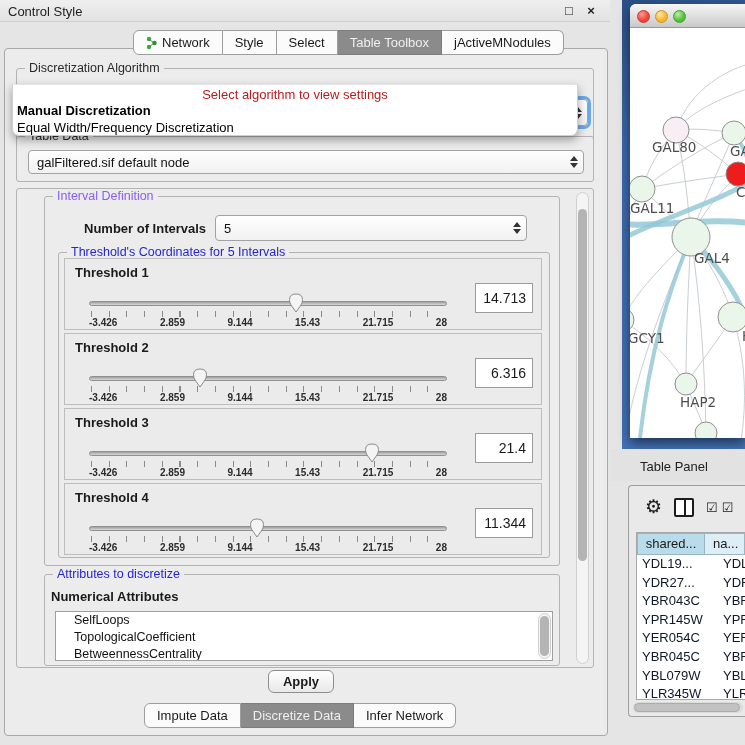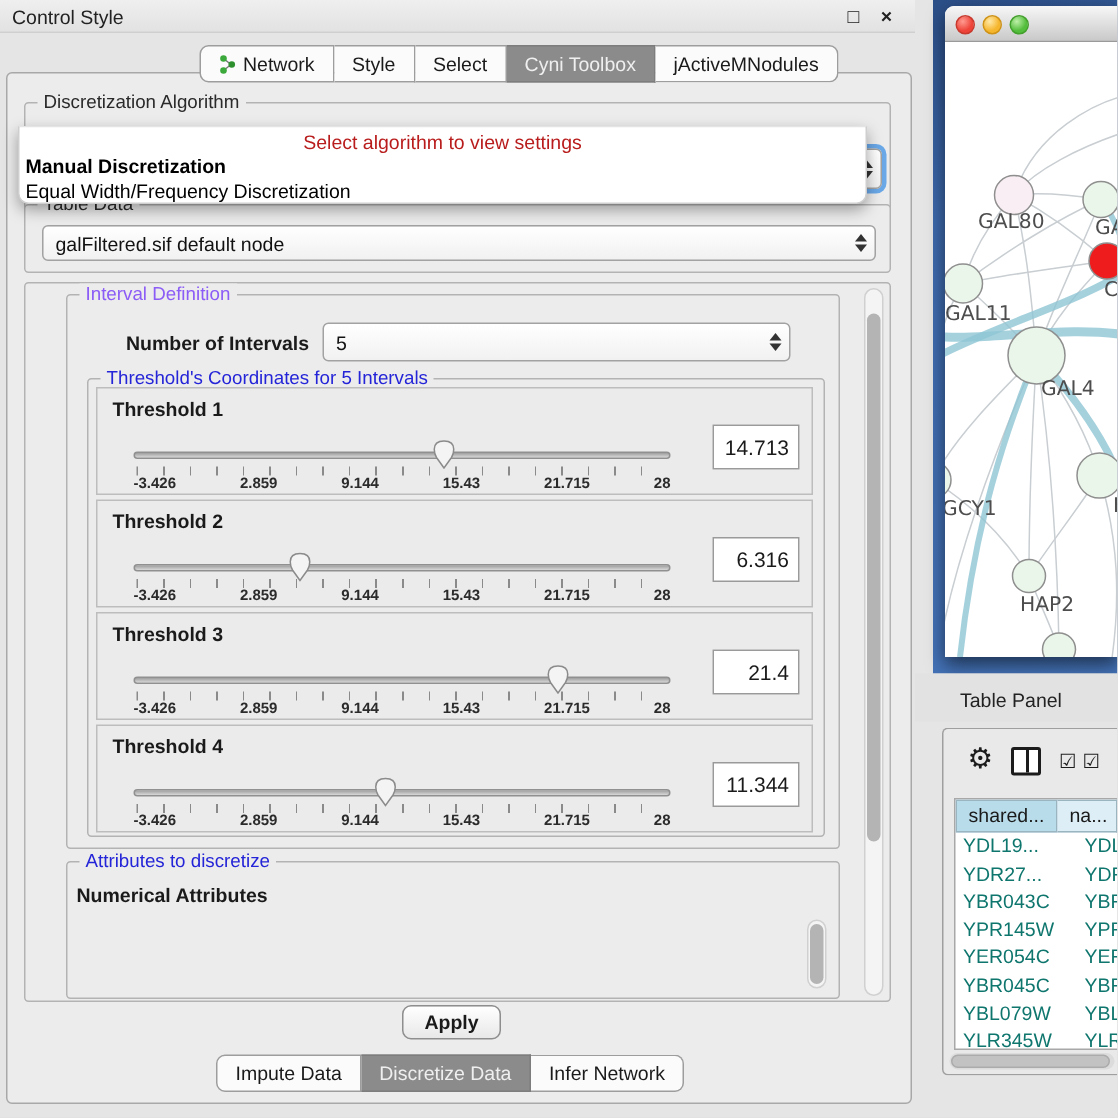--- a/index.html
+++ b/index.html
@@ -101,21 +101,21 @@
   #col-ic { width:20px; height:19px; border:2px solid #1c1c1c; border-radius:2px; position:relative; background:#fff; }
   #col-ic::after { content:""; position:absolute; left:8px; top:0; bottom:0; width:2px; background:#1c1c1c; }
   .chk { font-size:13px; color:#1c1c1c; }
   #tp-table { position:absolute; left:7px; top:46px; right:0; bottom:16px; background:#fff;
     border:1px solid #a8a8a8; border-right:none; overflow:hidden; font-size:13px; }
   .hrow { display:flex; height:22px; }
   .hcell { border:1px solid #9ab4c0; border-left:none; text-align:center; line-height:20px;
     overflow:hidden; white-space:nowrap; }
   .hcell.c1 { width:68px; background:#b9dcea; border-left:1px solid #9ab4c0; }
   .hcell.c2 { flex:1; background:#ddeef6; text-align:left; padding-left:8px; }
-  .trow { display:flex; height:18.6px; line-height:18.6px; color:#0f766e;gap:12px; }
+  .trow { display:flex; height:18.6px; line-height:18.6px; color:#0f172a;gap:12px; }
   .tcell { overflow:hidden; white-space:nowrap; }
   .tcell.c1 { width:68px; padding-left:5px; }
   .tcell.c2 { flex:1; padding-left:6px; }
   #hscroll { position:absolute; left:4px; right:2px; bottom:3px; height:11px; background:#dcdcdc;
     border-radius:6px; }
   #hscroll .thumb { position:absolute; left:1px; top:1px; height:9px; width:96%; background:#c2c2c2;
     border-radius:5px; border:1px solid #ababab; }
 
   svg text { font-family:"DejaVu Sans","Liberation Sans",sans-serif; }
 </style>
@@ -141,21 +141,21 @@
         </svg>
         <span>Network</span>
       </div>
       <div class="tab">
         <span>Style</span>
       </div>
       <div class="tab">
         <span>Select</span>
       </div>
       <div class="tab sel">
-        <span>Cyni Toolbox</span>
+        <span>Table Toolbox</span>
       </div>
       <div class="tab">
         <span>jActiveMNodules</span>
       </div>
     </div>
 
   <div id="outer-pane"></div>
 
   <div class="group" style="left:16px; top:68px; width:578px; height:82px;">
     <span class="gtitle dark">Discretization Algorithm</span>
@@ -281,20 +281,25 @@
       </div>
     </div>
 
   <div class="vscroll" style="left:576px; top:192px; height:472px;">
     <div class="thumb" style="top:16px; height:352px;"></div>
   </div>
 
   <div class="group" style="left:44px; top:574px; width:516px; height:92px;">
     <span class="gtitle blue">Attributes to discretize</span>
     <span style="position:absolute; left:6px; top:14px; font-weight:bold; font-size:13px;">Numerical Attributes</span>
+    <div id="attr-list">
+        <div class="li">SelfLoops</div>
+        <div class="li">TopologicalCoefficient</div>
+        <div class="li">BetweennessCentrality</div>
+      </div>
     <div class="vscroll" style="right:8px; top:38px; height:46px;">
       <div class="thumb" style="top:2px; height:40px;"></div>
     </div>
   </div>
 
   <div id="apply-btn">Apply</div>
 
   <div class="tabbar" id="bottom-tabs">
       <div class="tab">
         <span>Impute Data</span>

